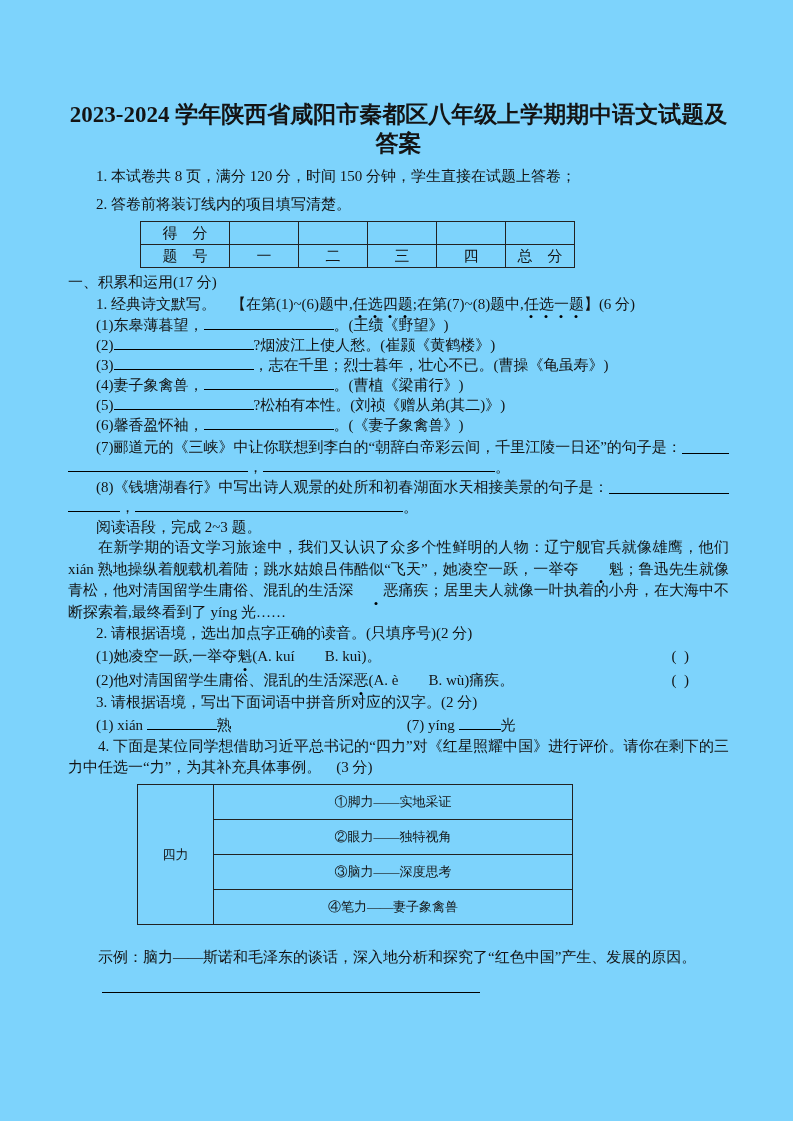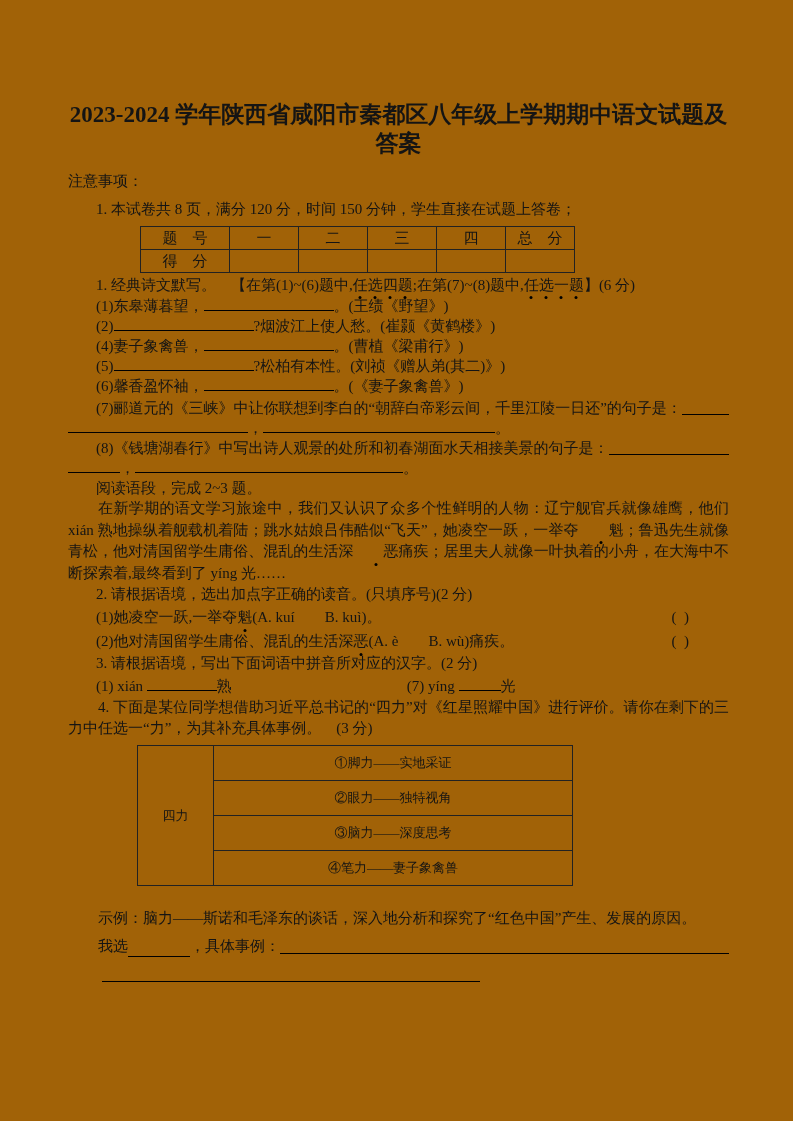--- a/index.html
+++ b/index.html
@@ -1,20 +1,20 @@
 <!DOCTYPE html>
 <html><head>
 <meta charset="utf-8">
 <style>
   html,body{margin:0;padding:0;background:#fff;}
   .page{
     position:relative;
     width:793px;height:1121px;
     box-sizing:border-box;
-    background:#a16207;
+    background:#7dd3fc;
     color:#141414;
     font-family:"Liberation Serif","DejaVu Serif",serif;
     font-size:15px;
     padding:100px 64px 0 68px;
     overflow:hidden;
   }
   .title{
     font-size:23px;font-weight:bold;text-align:center;
     line-height:29px;margin:0;
   }
@@ -38,21 +38,21 @@
   
   .q1items div{line-height:19px;padding-left:28px;white-space:nowrap;}
   .lh20{line-height:20px;}
   .lh21{line-height:21px;}
 
   
   .bl{display:inline-block;border-bottom:1px solid #000;height:14px;vertical-align:baseline;}
   .w42{width:42px;} .w52{width:52px;} .w62{width:62px;} .w70{width:70px;}
   .w130{width:130px;} .w140{width:140px;} .w180{width:180px;}
   .w232{width:232px;} .w268{width:268px;} .w378{width:378px;}
-  .flexline{display:flex;align-items:flex-end;}
+  .flexline{display:flex;align-items:flex-start;}
   .grow{flex:1 1 auto;border-bottom:1px solid #000;height:14px;align-self:flex-end;margin-bottom:3px;}
 
   .para{
     margin:0;text-align:justify;line-height:21.5px;text-indent:2em;
   }
   .para2{margin:0;text-align:justify;line-height:21px;text-indent:2em;}
 
   
   .dotchar{position:relative;display:inline-block;}
   .dotchar::after{
@@ -79,50 +79,52 @@
   .choose{padding-left:30px;}
   .lastline{margin:10px 0 0 34px;}
 </style>
 </head>
 <body>
 
 <div class="page">
 
   <h1 class="title">2023-2024 学年陕西省咸阳市秦都区八年级上学期期中语文试题及答案</h1>
 
-  <div class="l mt13">注意事项：</div>
   <div class="l mt8 indent1">1. 本试卷共 8 页，满分 120 分，时间 150 分钟，学生直接在试题上答卷；</div>
+  <div class="l mt8 indent1">2. 答卷前将装订线内的项目填写清楚。</div>
 
   <table class="score">
     <tbody>
         <tr>
+      <td class="c0">得　分</td>
+      <td class="cn"></td>
+      <td class="cn"></td>
+      <td class="cn"></td>
+      <td class="cn"></td>
+      <td class="cn"></td>
+    </tr>
+    <tr>
       <td class="c0">题　号</td>
       <td class="cn">一</td>
       <td class="cn">二</td>
       <td class="cn">三</td>
       <td class="cn">四</td>
       <td class="cn">总　分</td>
     </tr>
-    <tr>
-      <td class="c0">得　分</td>
-      <td class="cn"></td>
-      <td class="cn"></td>
-      <td class="cn"></td>
-      <td class="cn"></td>
-      <td class="cn"></td>
-    </tr>
   </tbody>
     </table>
 
+  <div class="l mt4">一、积累和运用(17 分)</div>
 
   <div class="lh21 mt2 indent1"><span>1. 经典诗文默写。　【在第(1)~(6)题中,</span><span class="emdots"><span class="dotchar">任</span><span class="dotchar">选</span><span class="dotchar">四</span><span class="dotchar">题</span></span><span>;在第(7)~(8)题中,</span><span class="emdots"><span class="dotchar">任</span><span class="dotchar">选</span><span class="dotchar">一</span><span class="dotchar">题</span></span><span>】(6 分)</span></div>
 
   <div class="q1items">
     <div><span>(1)东皋薄暮望，</span><span class="bl w130"></span><span>。(王绩《野望》)</span></div>
     <div><span>(2)</span><span class="bl w140"></span><span>?烟波江上使人愁。(崔颢《黄鹤楼》)</span></div>
+    <div><span>(3)</span><span class="bl w140"></span><span>，志在千里；烈士暮年，壮心不已。(曹操《龟虽寿》)</span></div>
     <div><span>(4)妻子象禽兽，</span><span class="bl w130"></span><span>。(曹植《梁甫行》)</span></div>
     <div><span>(5)</span><span class="bl w140"></span><span>?松柏有本性。(刘祯《赠从弟(其二)》)</span></div>
     <div><span>(6)馨香盈怀袖，</span><span class="bl w130"></span><span>。(《妻子象禽兽》)</span></div>
   </div>
 
   <div class="lh20 mt2 indent1 flexline">
       <span>(7)郦道元的《三峡》中让你联想到李白的“朝辞白帝彩云间，千里江陵一日还”的句子是：</span>
       <span class="grow"></span>
     </div>
   <div class="lh20"><span class="bl w180"></span><span>，</span><span class="bl w232"></span><span>。</span></div>
@@ -165,22 +167,16 @@
           <td>③脑力——深度思考</td>
         </tr>
     <tr>
           <td>④笔力——妻子象禽兽</td>
         </tr>
   </tbody>
     </table>
 
   <div class="lh21 mt14 ex">示例：脑力——斯诺和毛泽东的谈话，深入地分析和探究了“红色中国”产生、发展的原因。</div>
 
-  <div class="lh21 mt7 choose flexline">
-      <span>我选</span>
-      <span class="bl w62"></span>
-      <span>，具体事例：</span>
-      <span class="grow"></span>
-    </div>
 
   <div class="lastline"><span class="bl w378"></span></div>
 
 </div>
 
 </body></html>

